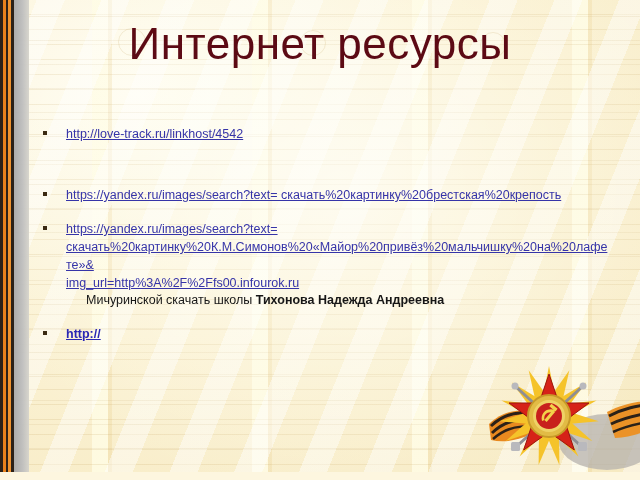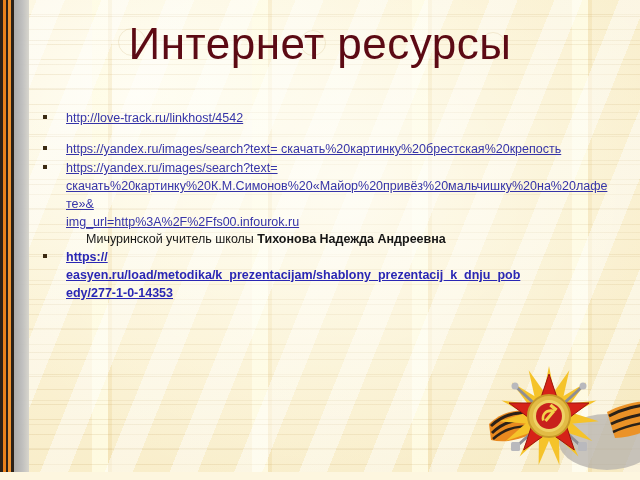--- a/index.html
+++ b/index.html
@@ -85,21 +85,21 @@
   }
 
   
   .body{
     position:absolute;left:36px;top:108px;width:575px;
   }
   ul.links{list-style:none;margin:0;padding:0;}
   ul.links li{
     position:relative;
     padding-left:30px;
-    margin:0 0 1px 0;
+    margin:16px 0 1px 0;
   }
   ul.links li.bulleted::before{
     content:"";
     position:absolute;left:7px;top:7px;
     width:4px;height:4px;background:#3b2a12;
   }
   a.lnk{
     color:#3634a8;
     text-decoration:underline;
     font-size:12.5px;
@@ -163,26 +163,26 @@
         <a class="lnk" href="#">https://yandex.ru/images/search?text= скачать%20картинку%20брестская%20крепость</a>
       </li>
 
       <li class="bulleted">
         <a class="lnk" href="#">https://yandex.ru/images/search?text= скачать%20картинку%20К.М.Симонов%20«Майор%20привёз%20мальчишку%20на%20лафете»&amp;</a><br>
         <a class="lnk small" href="#">img_url=http%3A%2F%2Ffs00.infourok.ru</a>
       </li>
     </ul>
 
     <div class="credit">
-      <span class="ln2"><span>Мичуринской учитель школы </span><b>Тихонова Надежда Андреевна</b></span>
+      <span class="ln2"><span>Мичуринской скачать школы </span><b>Тихонова Надежда Андреевна</b></span>
     </div>
 
     <ul class="links">
       <li class="bulleted">
-        <a class="lnk bold" href="#"><span>https://</span><br><span>easyen.ru/load/metodika/k_prezentacijam/shablony_prezentacij_k_dnju_pob</span><br><span>edy/277-1-0-14353</span></a>
+        <a class="lnk bold" href="#"><span>http://</span><br><br></a>
       </li>
     </ul>
   </div>
 
   <div class="medal">
     <svg width="190" height="108" viewBox="0 0 190 108">
 
       <ellipse cx="120" cy="78" rx="48" ry="28" fill="#b5b2ac" opacity="0.75"></ellipse>
 
       <path d="M2,60 C20,42 44,44 62,56 C46,74 22,80 4,76 Z" fill="#e8891f"></path>

